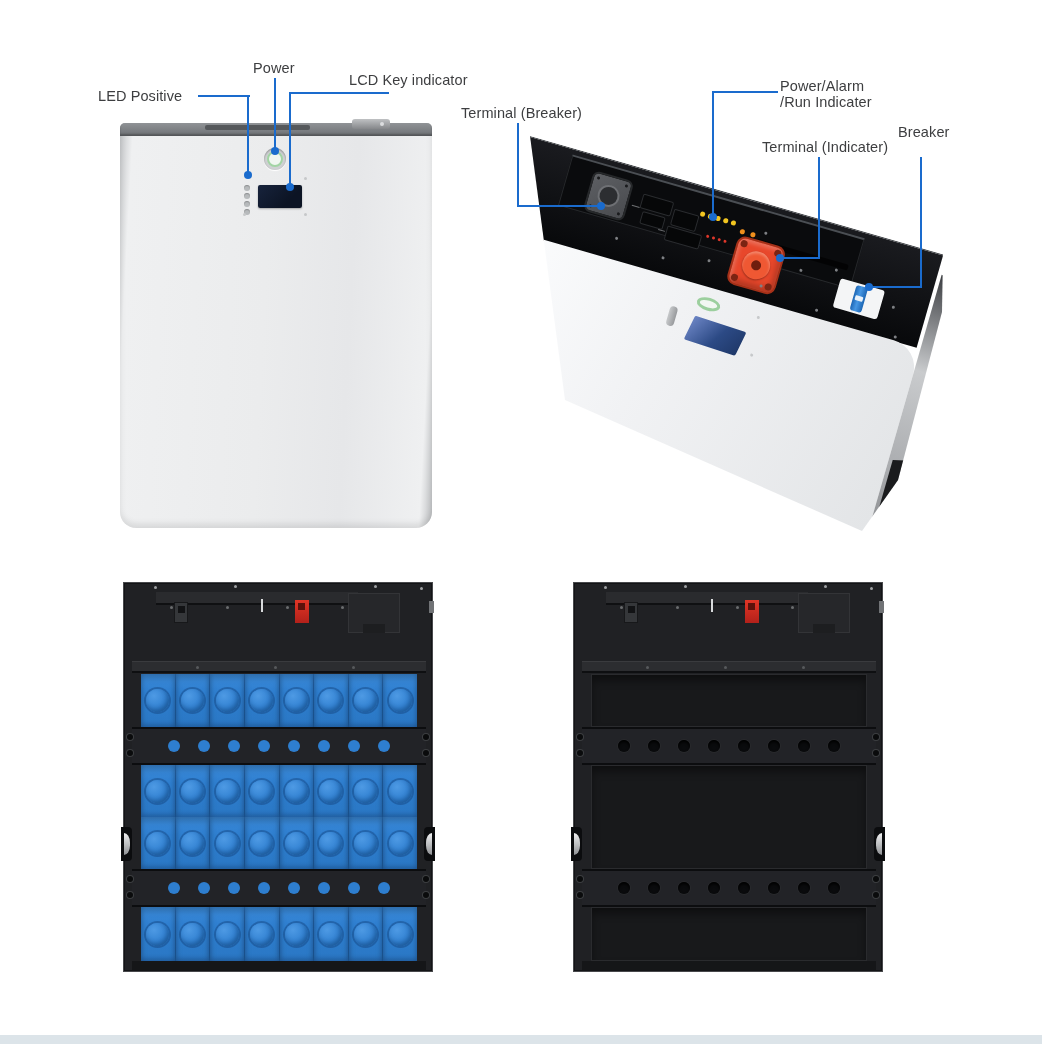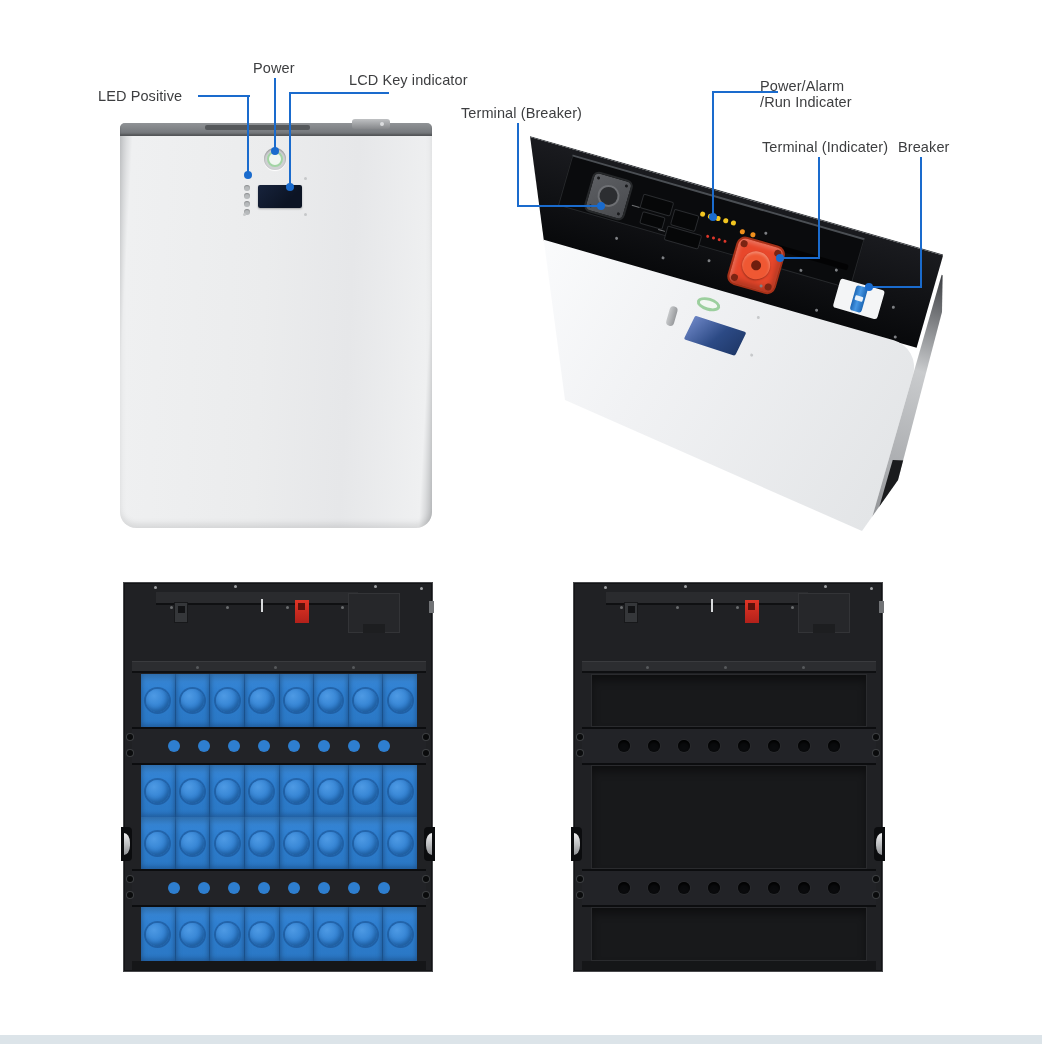--- a/index.html
+++ b/index.html
@@ -129,26 +129,26 @@
 </style>
 </head>
 <body>
 
 <div class="canvas">
 
   <div class="lbl" style="left:98px;top:88px;">LED Positive</div>
   <div class="lbl" style="left:253px;top:60px;">Power</div>
   <div class="lbl" style="left:349px;top:72px;">LCD Key indicator</div>
   <div class="lbl" style="left:461px;top:105px;">Terminal (Breaker)</div>
-  <div class="lbl lbl2" style="left:760px;top:78px;">
+  <div class="lbl lbl2" style="left:780px;top:78px;">
     <span style="display:block;">Power/Alarm</span>
     <span style="display:block;">/Run Indicater</span>
   </div>
   <div class="lbl" style="left:762px;top:139px;">Terminal (Indicater)</div>
-  <div class="lbl" style="left:898px;top:139px;">Breaker</div>
+  <div class="lbl" style="left:898px;top:124px;">Breaker</div>
 
   <div class="hl" style="left:198px;top:95px;width:52px;"></div>
   <div class="vl" style="left:247px;top:95px;height:80px;"></div>
   <div class="ldot" style="left:244px;top:171px;"></div>
 
   <div class="vl" style="left:274px;top:78px;height:72px;"></div>
   <div class="ldot" style="left:271px;top:147px;"></div>
 
   <div class="hl" style="left:289px;top:92px;width:100px;"></div>
   <div class="vl" style="left:289px;top:92px;height:94px;"></div>

